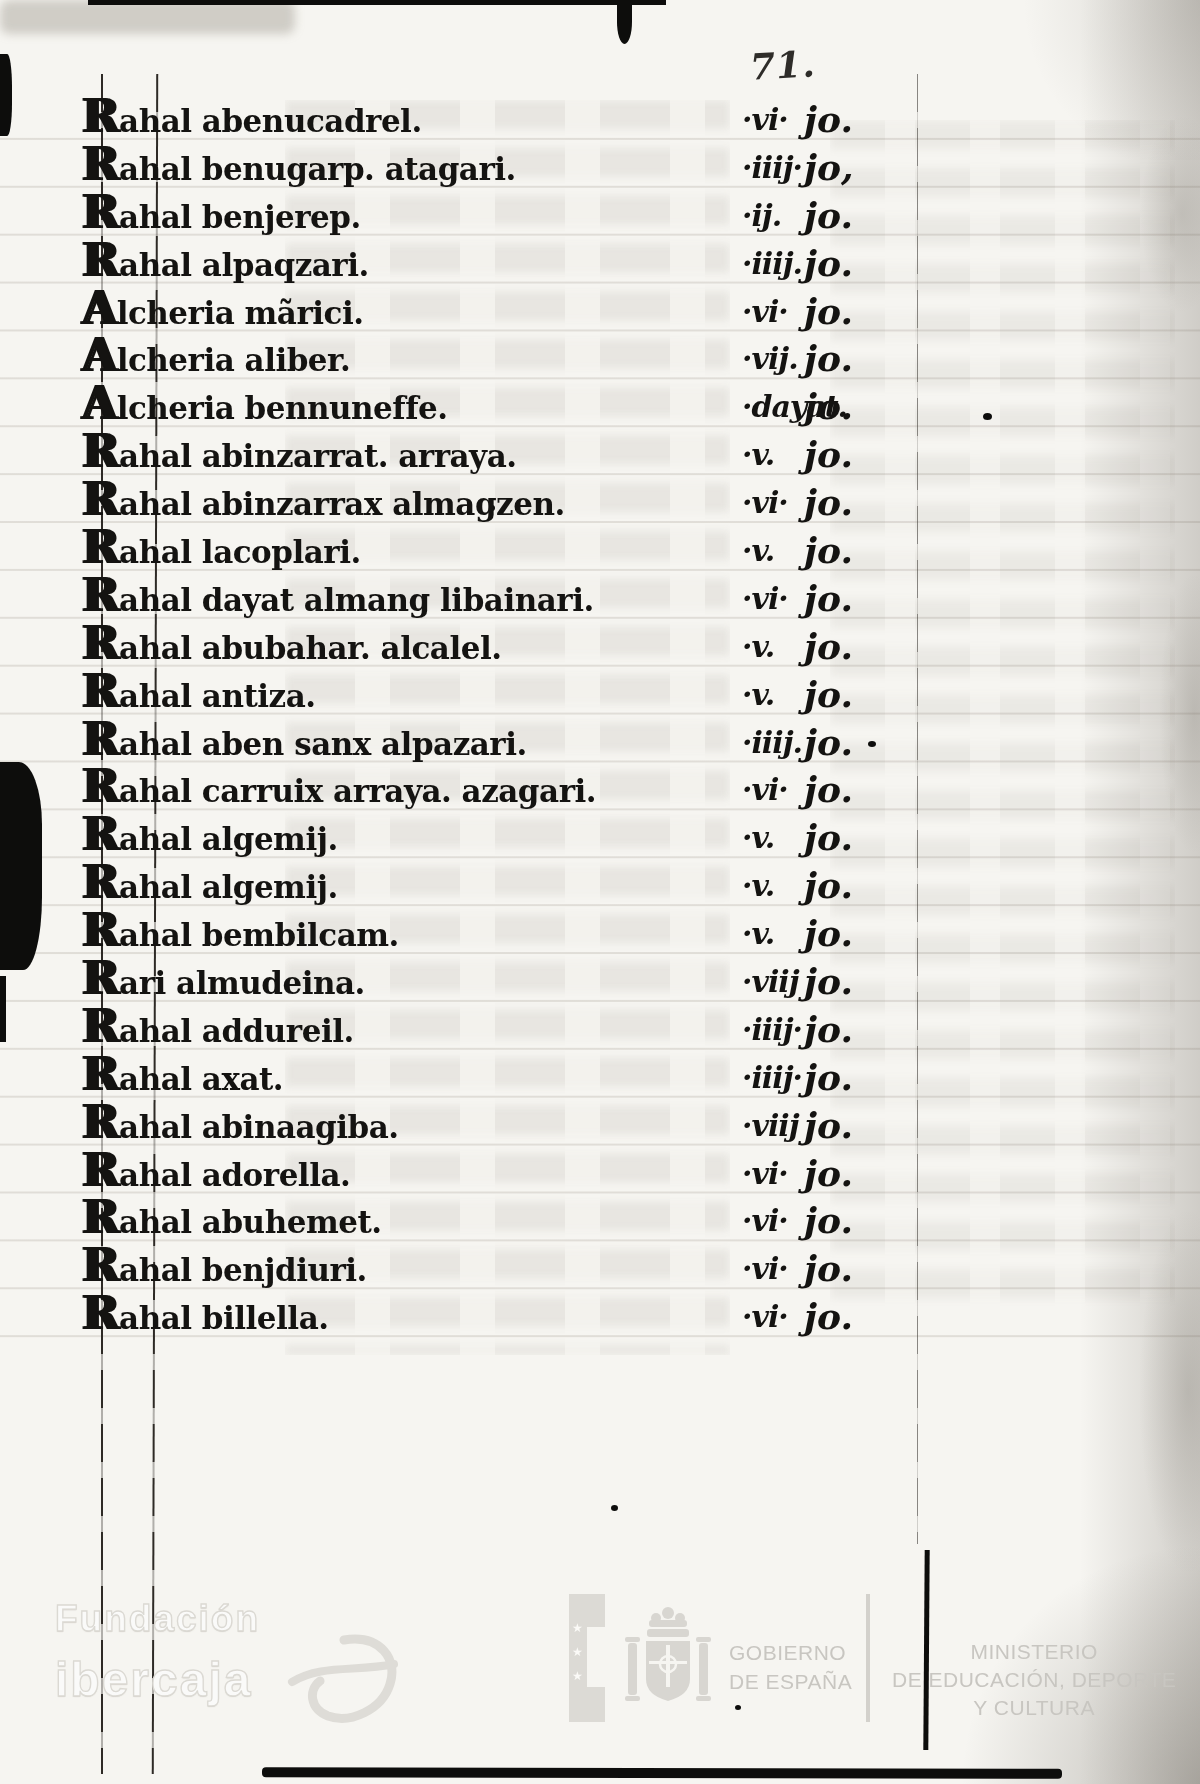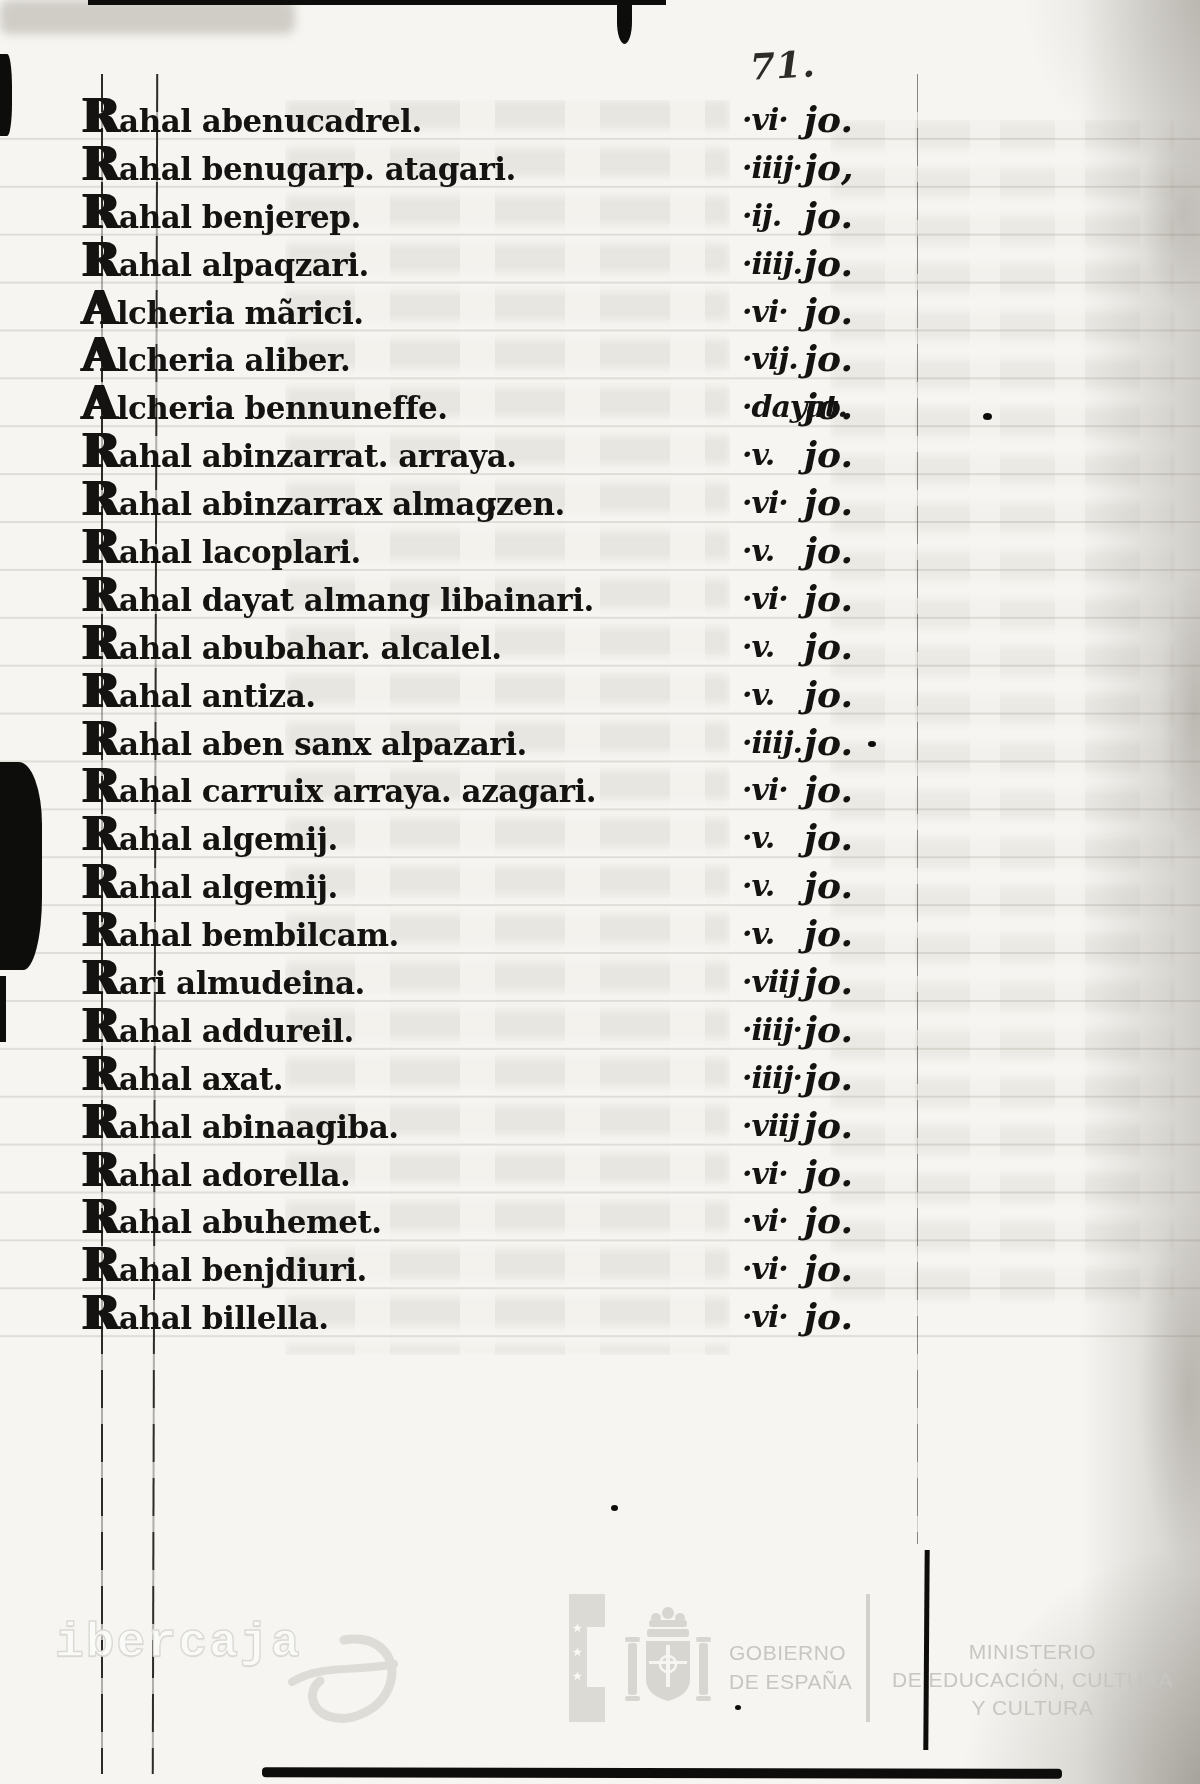--- a/index.html
+++ b/index.html
@@ -66,21 +66,21 @@
            text-shadow:2.5px 0 0 currentColor, -1.5px 0 0 currentColor;}
   .numeral{position:absolute;left:660px;top:0;font-weight:700;font-size:30px;line-height:47.9px;
            letter-spacing:-1px;font-style:italic;}
   .unit{position:absolute;left:722px;top:0;font-weight:700;font-size:36px;line-height:47.9px;
         font-style:italic;}
   
   .wm{position:absolute;left:55px;top:1598px;font-family:"Liberation Sans",sans-serif;
       font-weight:700;color:rgba(255,255,255,.88);-webkit-text-stroke:1.3px #dbd9d3;
       text-shadow:0 1px 1px rgba(180,176,168,.5);}
   .wm-l1{font-size:37px;letter-spacing:2px;}
-  .wm-l2{font-size:48px;letter-spacing:2px;margin-top:18px;font-family:Liberation Mono, monospace;}
+  .wm-l2{font-size:48px;letter-spacing:2px;margin-top:12px;}
   .swoosh{position:absolute;left:286px;top:1632px;}
   .gob{position:absolute;font-family:"Liberation Sans",sans-serif;color:#c8c6c1;}
   .flagbar{position:absolute;left:569px;top:1594px;width:36px;height:128px;background:#dcdad5;}
   .flagbar .notch{position:absolute;left:18px;top:33px;width:18px;height:60px;background:#f6f5f1;}
   .flagbar .star{position:absolute;left:3px;color:#fbfaf7;font-size:12px;line-height:12px;}
   .s1{top:28px;} .s2{top:52px;} .s3{top:76px;}
   .arms{position:absolute;left:616px;top:1603px;}
   .gob-text{left:729px;top:1638px;font-size:21px;letter-spacing:.5px;line-height:29px;}
   .divider{position:absolute;left:866px;top:1594px;width:4px;height:128px;background:#d3d1cc;}
   .min-text{left:892px;top:1638px;font-size:21px;letter-spacing:.5px;line-height:28px;text-align:center;}
@@ -267,20 +267,21 @@
     </div>
 
     <div class="row">
       <span class="name"><span class="initial">R</span><span class="rest">ahal billella.</span></span>
       <span class="numeral">·vi·</span>
       <span class="unit">jo.</span>
     </div>
   </div>
 
   <div class="wm">
+    <div class="wm-l1">Fundación</div>
     <div class="wm-l2">ibercaja</div>
   </div>
   <svg class="swoosh" width="115" height="95" viewBox="0 0 115 95">
     <path d="M58 8 C95 2 112 28 104 52 C96 78 64 92 42 84 C24 77 22 58 34 49" fill="none" stroke="#dedcd7" stroke-width="9" stroke-linecap="round"></path>
     <path d="M6 50 C35 32 70 40 108 32" fill="none" stroke="#dedcd7" stroke-width="8" stroke-linecap="round"></path>
   </svg>
 
   <div class="flagbar">
     <div class="notch"></div>
     <span class="star s1">★</span>
@@ -310,17 +311,17 @@
     </g>
   </svg>
 
   <div class="gob gob-text">
     <div>GOBIERNO</div>
     <div>DE ESPAÑA</div>
   </div>
   <div class="divider"></div>
   <div class="gob min-text">
     <div>MINISTERIO</div>
-    <div>DE EDUCACIÓN, CULTURA</div>
+    <div>DE EDUCACIÓN, DEPORTE</div>
     <div>Y CULTURA</div>
   </div>
 
 </div>
 
 </body></html>

